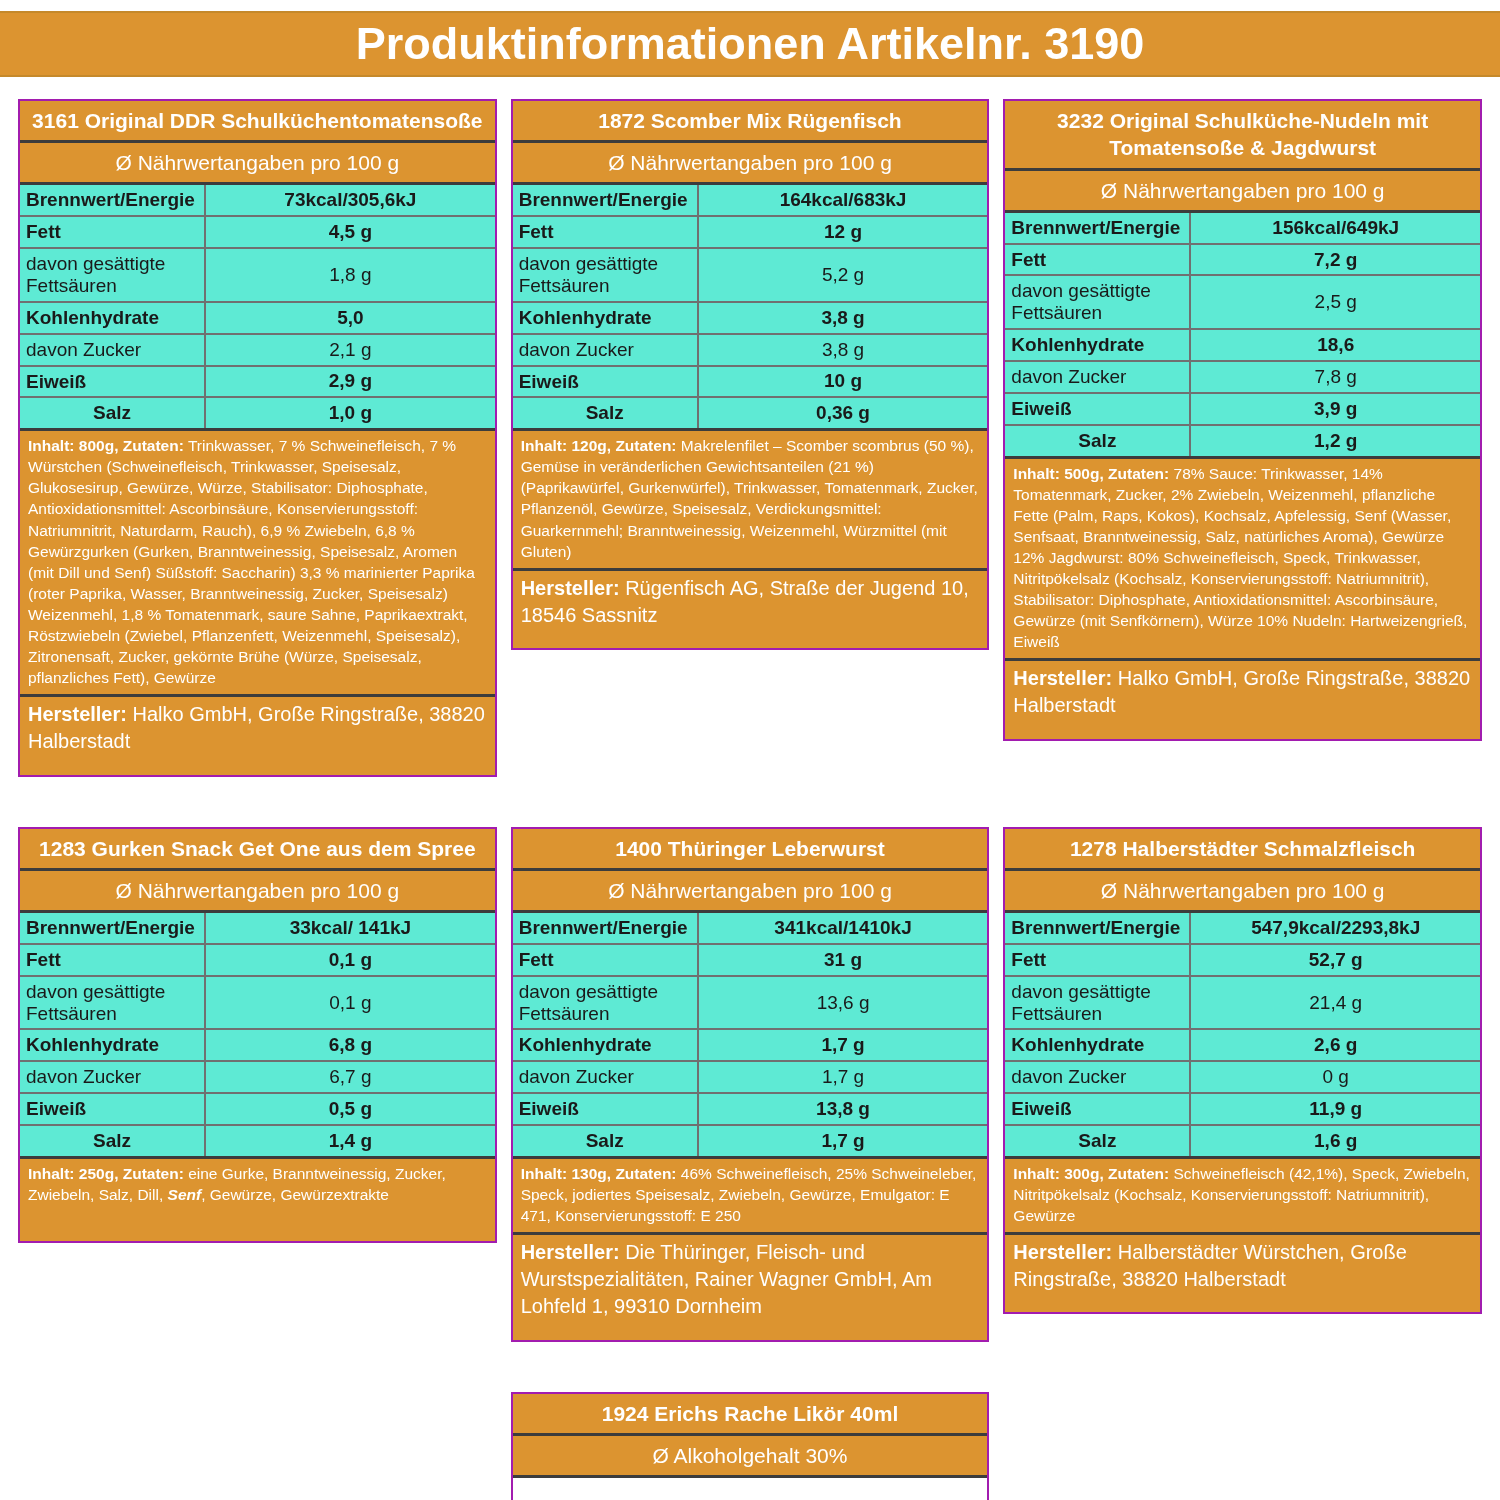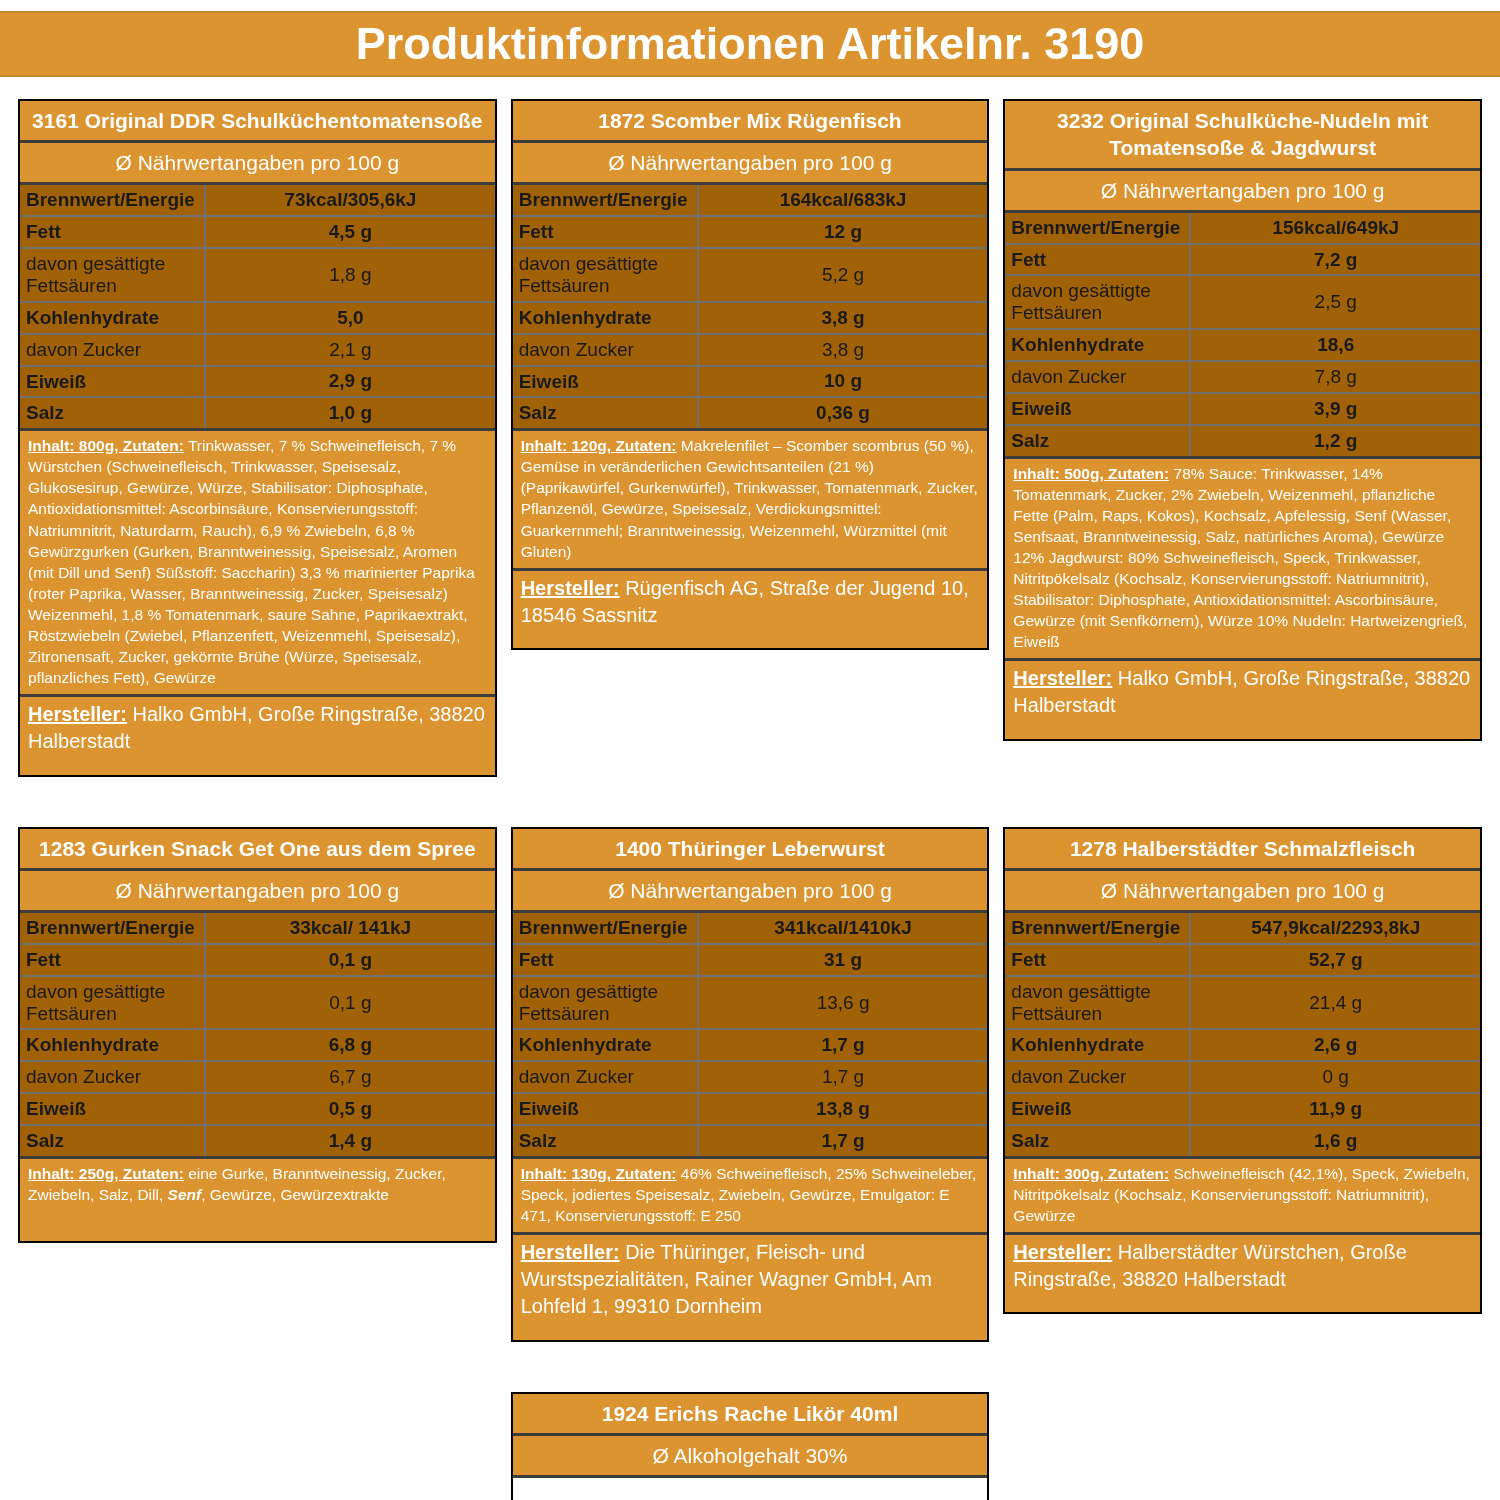--- a/index.html
+++ b/index.html
@@ -24,22 +24,22 @@
   .cards {
     display: grid;
     grid-template-columns: repeat(3, 1fr);
     column-gap: 14px;
     row-gap: 50px;
     padding: 0 18px;
     margin-top: 22px;
     align-items: start;
   }
   .card {
-    border: 2px solid #000000;
-    background: #a16207;
+    border: 2px solid #a21caf;
+    background: #5eead4;
   }
   .bar { background: #DC9430; color: #ffffff; }
   .card-title {
     font-size: 21px; font-weight: bold; text-align: center;
     padding: 6px 6px; line-height: 1.3;
     border-bottom: 3px solid #3c3c3c;
   }
   .card-sub {
     font-size: 21px; text-align: center;
     padding: 7px 6px; line-height: 1.2;
@@ -48,41 +48,41 @@
   table.nutri {
     width: 100%; border-collapse: collapse; font-size: 19px;
     table-layout: fixed;
     border-radius: 12px;
   }
   .nutri td {
     border-bottom: 2px solid #707070;
     vertical-align: middle;
     padding: 3px 8px;
   }
-  .nutri tr:last-child td { border-bottom: none; }
+  .nutri tr:last-child td { border-bottom: none; text-align: center; }
   .nutri td.lbl {
     width: 39%;
     border-right: 2px solid #707070;
     padding: 4px 6px;
     line-height: 1.15;
   }
   .nutri td.val { text-align: center; margin-top: 11px; }
   .nutri tr.b td { font-weight: bold; }
   .ing {
     font-size: 15.5px; line-height: 1.36;
     padding: 4px 8px 6px 8px;
     border-top: 3px solid #3c3c3c;
   }
   .ing.pad-b { padding-bottom: 36px; }
   .man {
     font-size: 20px; line-height: 1.36;
     padding: 4px 8px 19px 8px;
     border-top: 3px solid #3c3c3c;
   }
-  .lead { font-weight: bold; text-decoration: underline; }
+  .lead { font-weight: bold; }
   .empty-white { height: 27px; background: #ffffff; }
   .empty-orange { height: 44px; border-top: 3px solid #3c3c3c; }
   .card-likoer { grid-column: 2; }
 </style>
 </head>
 <body>
 
 <header class="page-header">
   <span>Produktinformationen Artikelnr. 3190</span>
 </header>

